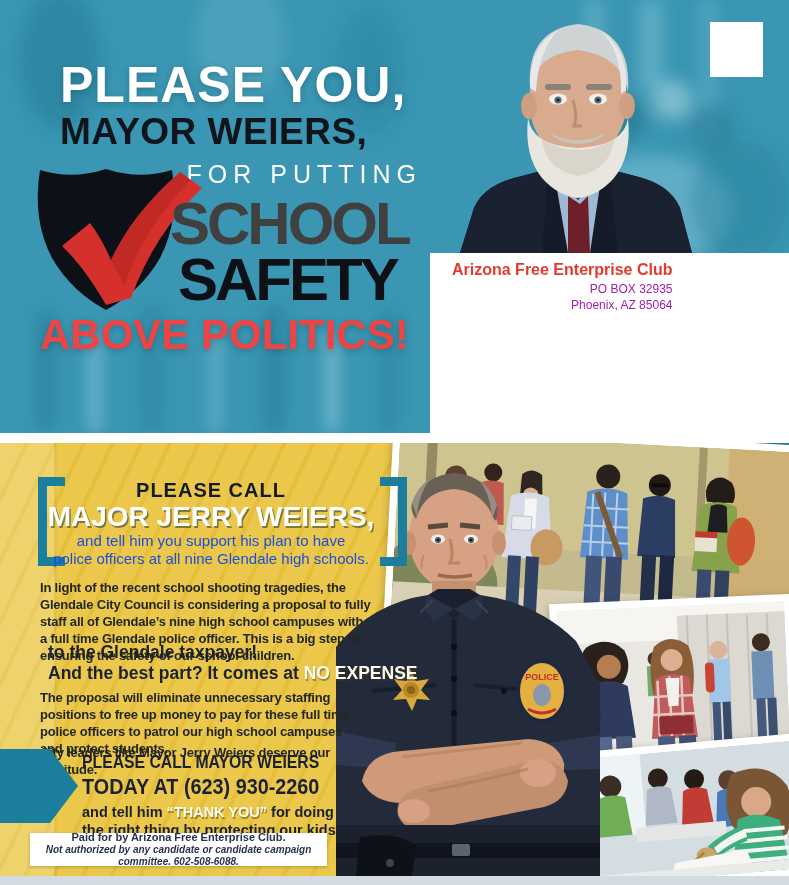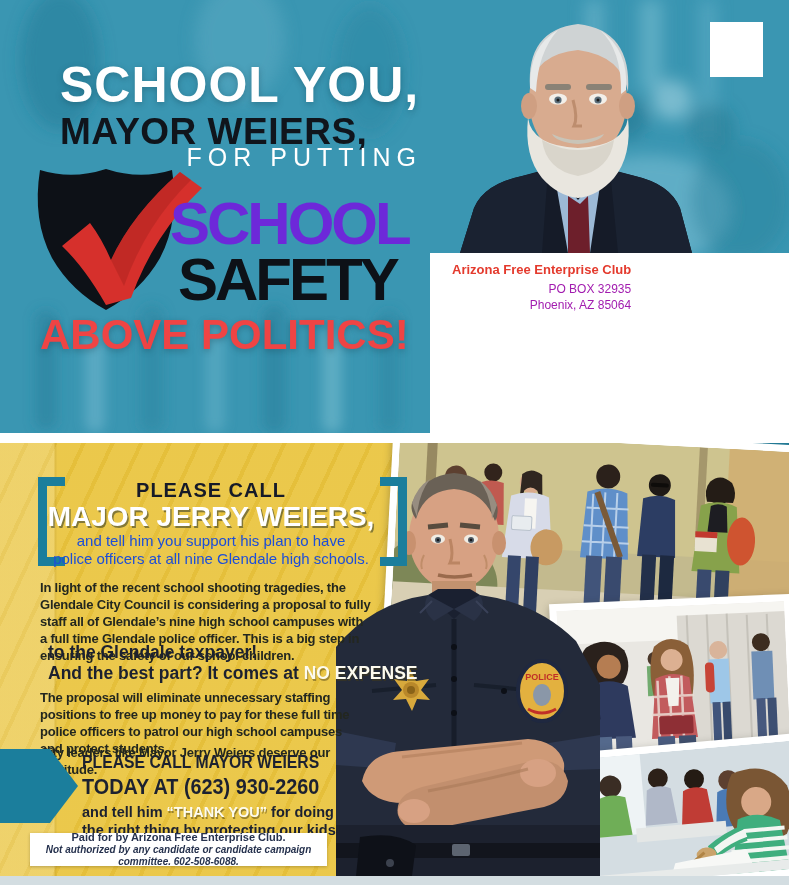--- a/index.html
+++ b/index.html
@@ -9,27 +9,27 @@
 
   
   .card-front { position:absolute; left:0; top:0; width:789px; height:433px; background:#ffffff; }
   .blue-top { position:absolute; left:0; top:0; width:789px; height:253px; background:#3a96b2; }
   .blue-left { position:absolute; left:0; top:0; width:430px; height:433px; background:#3a96b2; }
   .crowd-svg { position:absolute; left:0; top:0; pointer-events:none; }
   .stamp { position:absolute; left:710px; top:22px; width:53px; height:55px; background:#ffffff; }
   .hl-front { position:absolute; font-weight:bold; line-height:1; white-space:nowrap; }
   .t-thank   { left:60px;  top:60px;  font-size:50px; letter-spacing:1px;  color:#ffffff; text-shadow:0 2px 6px rgba(20,60,75,.35); }
   .t-mayor   { left:60px;  top:113px; font-size:37px; letter-spacing:0.5px; color:#10151c; }
-  .t-for     { left:150px; top:145px; width:272px; font-size:25px; letter-spacing:6px; font-weight:normal; color:#ffffff; text-align:right; }
-  .t-school  { left:170px; top:194px; font-size:60px; letter-spacing:-3px; color:#6d28d9; }
+  .t-for     { left:150px; top:162px; width:272px; font-size:25px; letter-spacing:6px; font-weight:normal; color:#ffffff; text-align:right; }
+  .t-school  { left:170px; top:194px; font-size:60px; letter-spacing:-3px; color:#404040; }
   .t-safety  { left:178px; top:250px; font-size:60px; letter-spacing:-3px; color:#0d1117; }
   .t-above   { left:40px;  top:314px; font-size:42px; letter-spacing:0px;  color:#ef4444; text-shadow:0 2px 6px rgba(20,60,75,.35); }
   .shield-box { position:absolute; left:28px; top:158px; width:182px; height:164px; }
   .addr { position:absolute; left:452px; top:262px; line-height:16px; }
-  .addr .org { color:#e43a2d; font-weight:bold; font-size:13px; margin-bottom:3px; }
+  .addr .org { color:#e43a2d; font-weight:bold; font-size:16px; margin-bottom:3px; }
   .addr .ln  { color:#a21caf; font-size:12px;text-align:right; }
 
   
   .card-back { position:absolute; left:0; top:443px; width:789px; height:433px; background:#e9c33c; overflow:hidden; }
   .yellow-texture { position:absolute; inset:0;
      background:
        linear-gradient(90deg, rgba(255,255,255,.18) 0 54px, rgba(120,90,20,.10) 55px 56px, rgba(255,255,255,0) 57px),
        repeating-linear-gradient(115deg, rgba(255,246,210,.10) 0 22px, rgba(176,140,40,.07) 22px 26px);
   }
   .teal-right { position:absolute; left:520px; top:0; width:269px; height:433px; background:#23809e; }
@@ -147,21 +147,21 @@
         <circle cx="168" cy="100" r="1.5" fill="#1c1c1c"></circle>
         <path d="M143 100 Q148 118 144 126 L152 126" fill="none" stroke="#bd8d6e" stroke-width="3"></path>
         <path d="M98 118 Q94 156 112 178 Q128 196 148 198 Q168 196 184 178 Q202 156 198 118 Q194 146 148 148 Q102 146 98 118 Z" fill="#e9e6df"></path>
         <path d="M112 140 Q148 160 184 140 Q180 170 148 176 Q116 170 112 140 Z" fill="#d9d5cb"></path>
         <path d="M122 134 Q148 146 174 134 Q170 142 148 144 Q126 142 122 134 Z" fill="#c9c4b8"></path>
       </g>
     </svg>
 
     <div class="stamp"></div>
 
-    <div class="hl-front t-thank">SCHOOL YOU,</div>
+    <div class="hl-front t-thank">PLEASE YOU,</div>
     <div class="hl-front t-mayor">MAYOR WEIERS,</div>
     <div class="hl-front t-for">FOR PUTTING</div>
 
     <svg class="shield-box" viewBox="0 0 182 164">
       <path d="M12 12 Q44 22 78 11 Q112 22 144 12 Q152 62 132 100 Q113 133 78 152 Q43 133 24 100 Q4 62 12 12 Z" fill="#0d1117"></path>
       <path d="M34 88 L62 65 Q74 81 83 102 Q104 56 152 14 L174 30 Q126 76 103 140 L78 147 Q57 110 34 88 Z" fill="#d6302c"></path>
       <path d="M83 102 Q104 56 152 14 L163 22 Q118 66 96 128 Z" fill="#b02420" opacity=".55"></path>
     </svg>
 
     <div class="hl-front t-school">SCHOOL</div>

